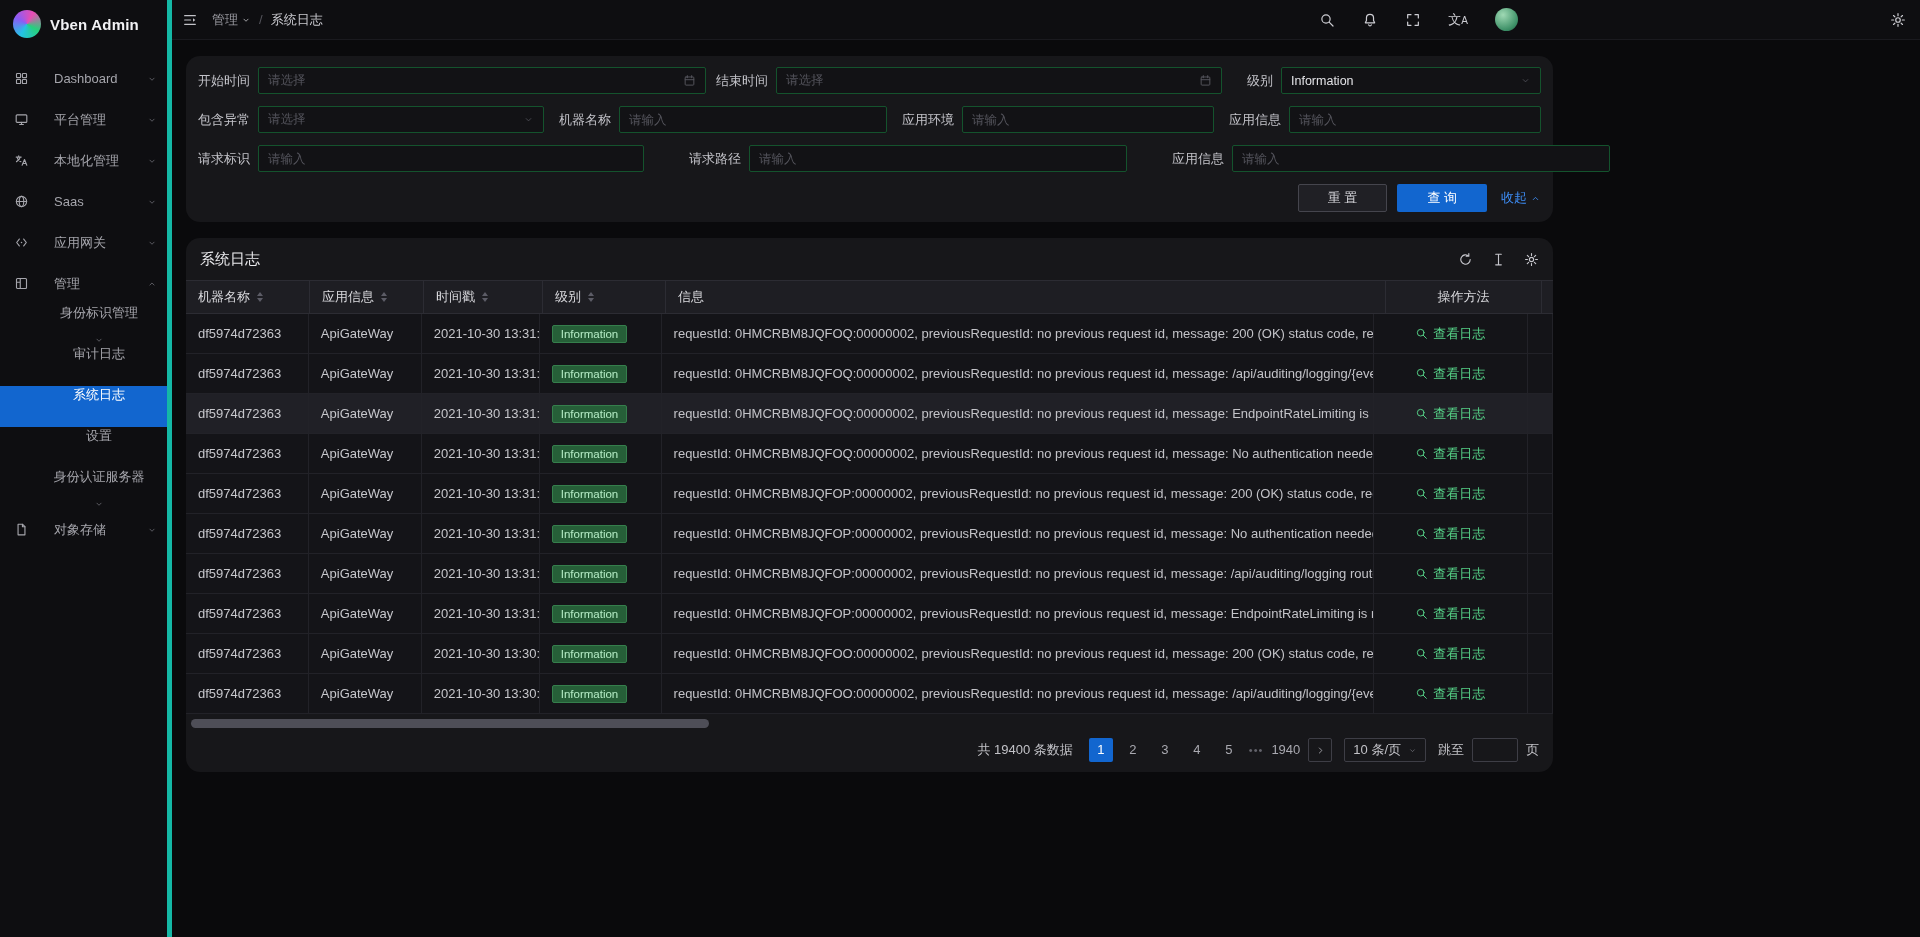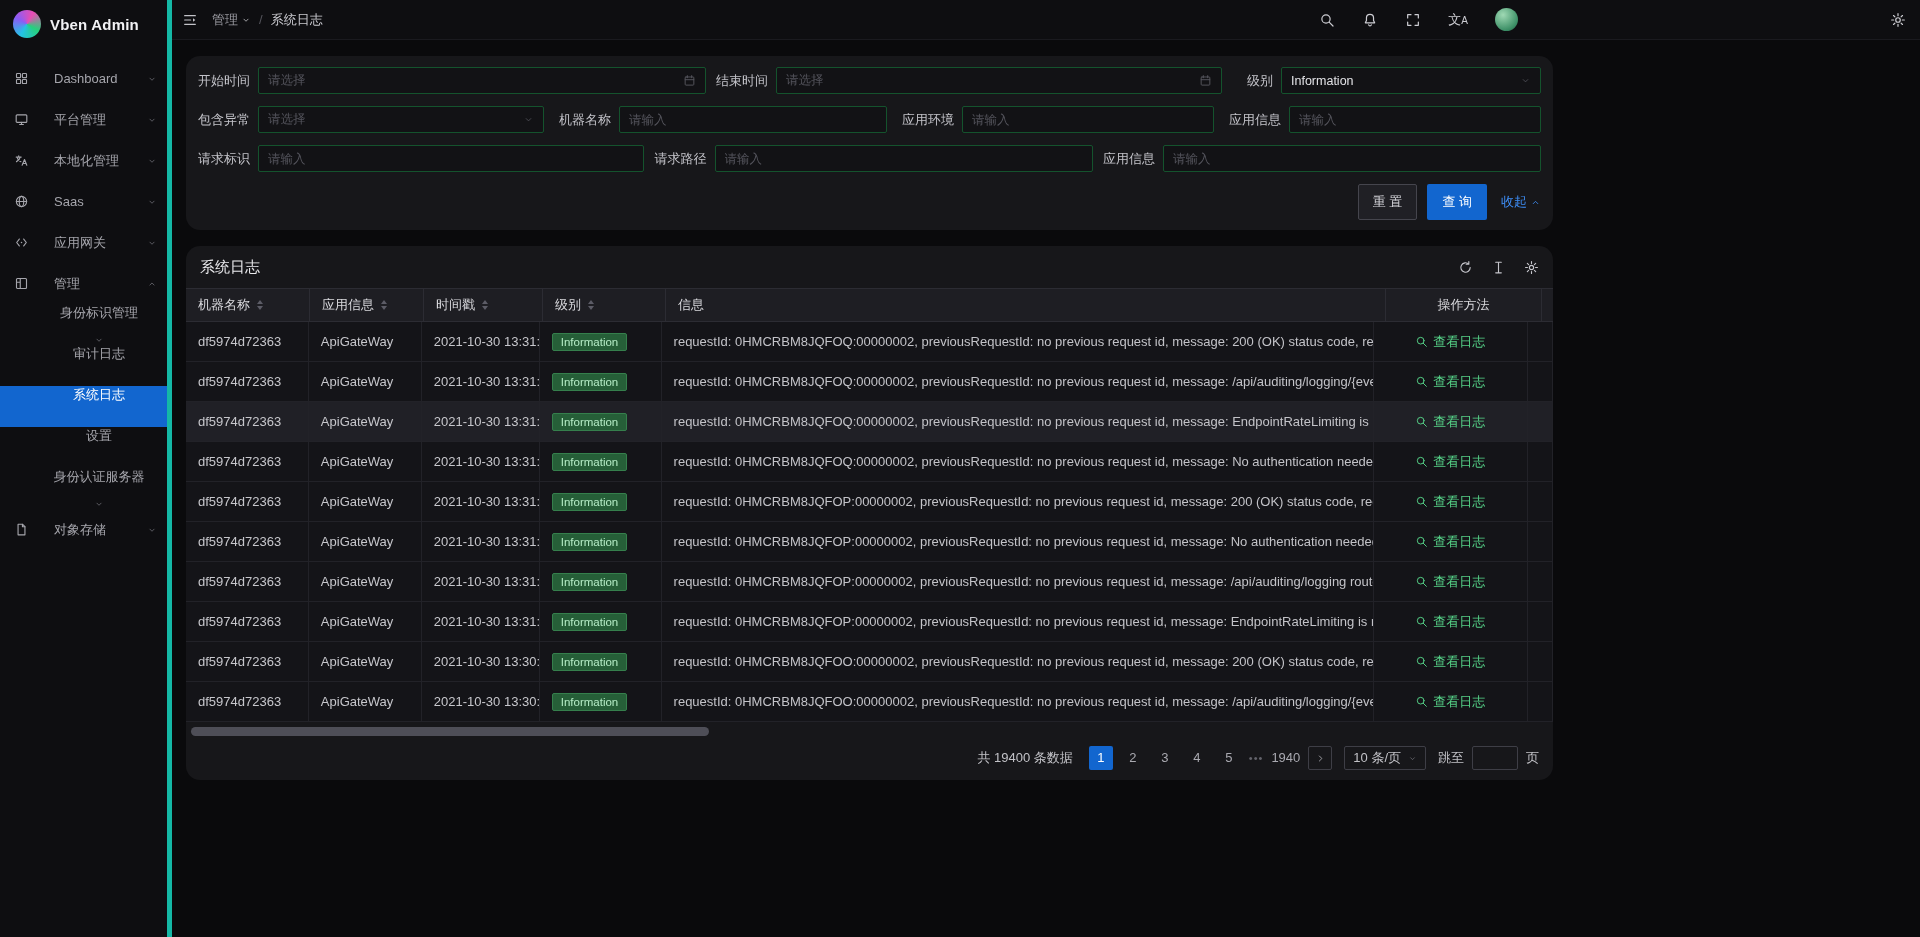--- a/index.html
+++ b/index.html
@@ -55,24 +55,24 @@
   .ctl .ph { color: #54545c; }
   .ctl .val { color: #e3e3e7; }
   .cicon { margin-left: auto; display: flex; color: #54545c; }
   input.ctl::placeholder { color: #54545c; }
   .r0 .f2 { margin-left: 10px; }
   .r0 .f3 { margin-left: auto; }
   .r0 .f1 .ctl { width: 448px; } .r0 .f2 .ctl { width: 446px; } .r0 .f3 .ctl { width: 260px; }
   .r1 { justify-content: space-between; }
   .r1 .f1 .ctl { width: 286px; } .r1 .f2 .ctl { width: 268px; }
   .r1 .f3 .ctl { width: 252px; } .r1 .f4 .ctl { width: 252px; }
-  .r2 { justify-content: space-between; }
+  .r2 { justify-content: flex-start; gap: 45px; }
   .r2 .f1 .ctl { width: 386px; } .r2 .f2 .ctl { width: 378px; } .r2 .f3 .ctl { width: 378px; }
   .fbtns { display: flex; align-items: center; justify-content: flex-end; gap: 10px; margin-top: 2px; }
-  .btn { height: 36px; padding: 0 14px; border-radius: 2px; font-size: 13px;
+  .btn { height: 28px; padding: 0 29px; border-radius: 2px; font-size: 13px;
     border: 1px solid transparent; cursor: pointer; font-family: inherit; }
   .btn.ghost { background: #202025; border-color: #45454d; color: #d8d8dd; }
   .btn.primary { background: #1266cf; color: #fff; }
   .collapse { display: flex; align-items: center; gap: 3px; color: #3e8ef7; font-size: 13px;
     cursor: pointer; margin-left: 4px; }
 
   
   .table-card { padding: 0 0 8px; }
   .tc-head { height: 42px; display: flex; align-items: center; padding: 0 14px; }
   .tc-title { color: #e9e9ec; font-size: 15px; font-weight: 500; }

